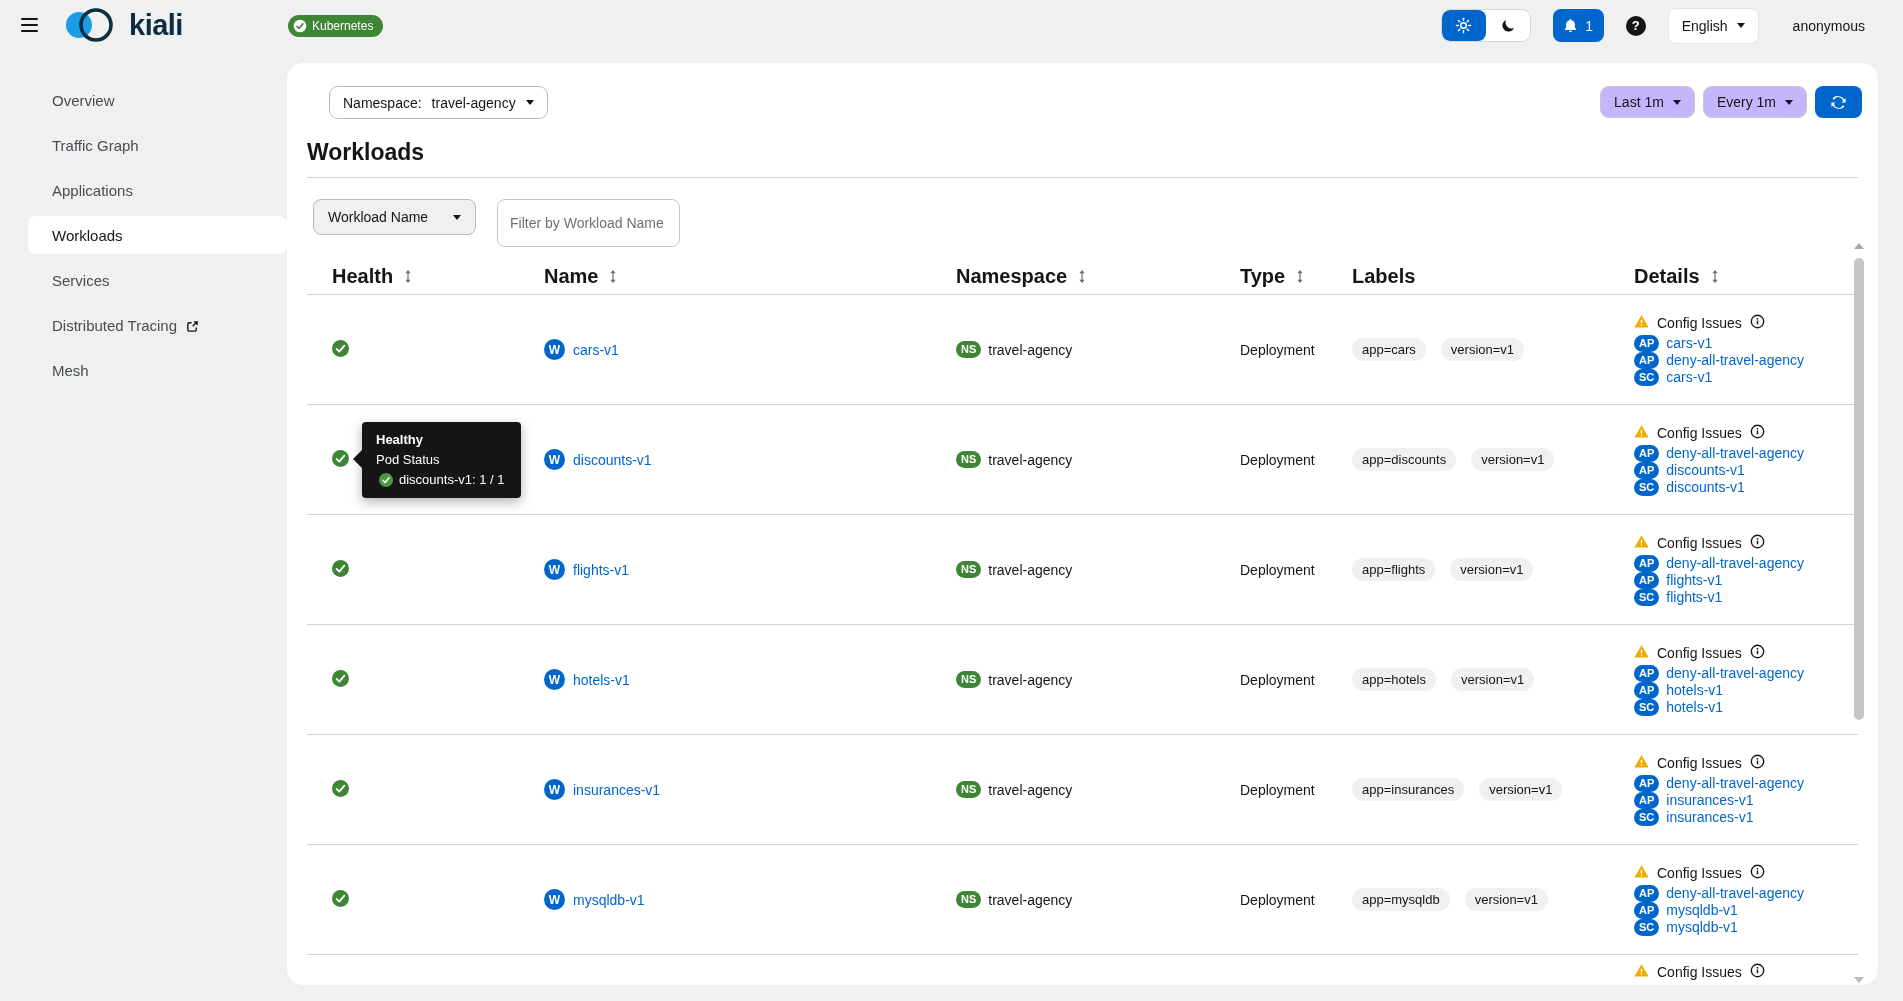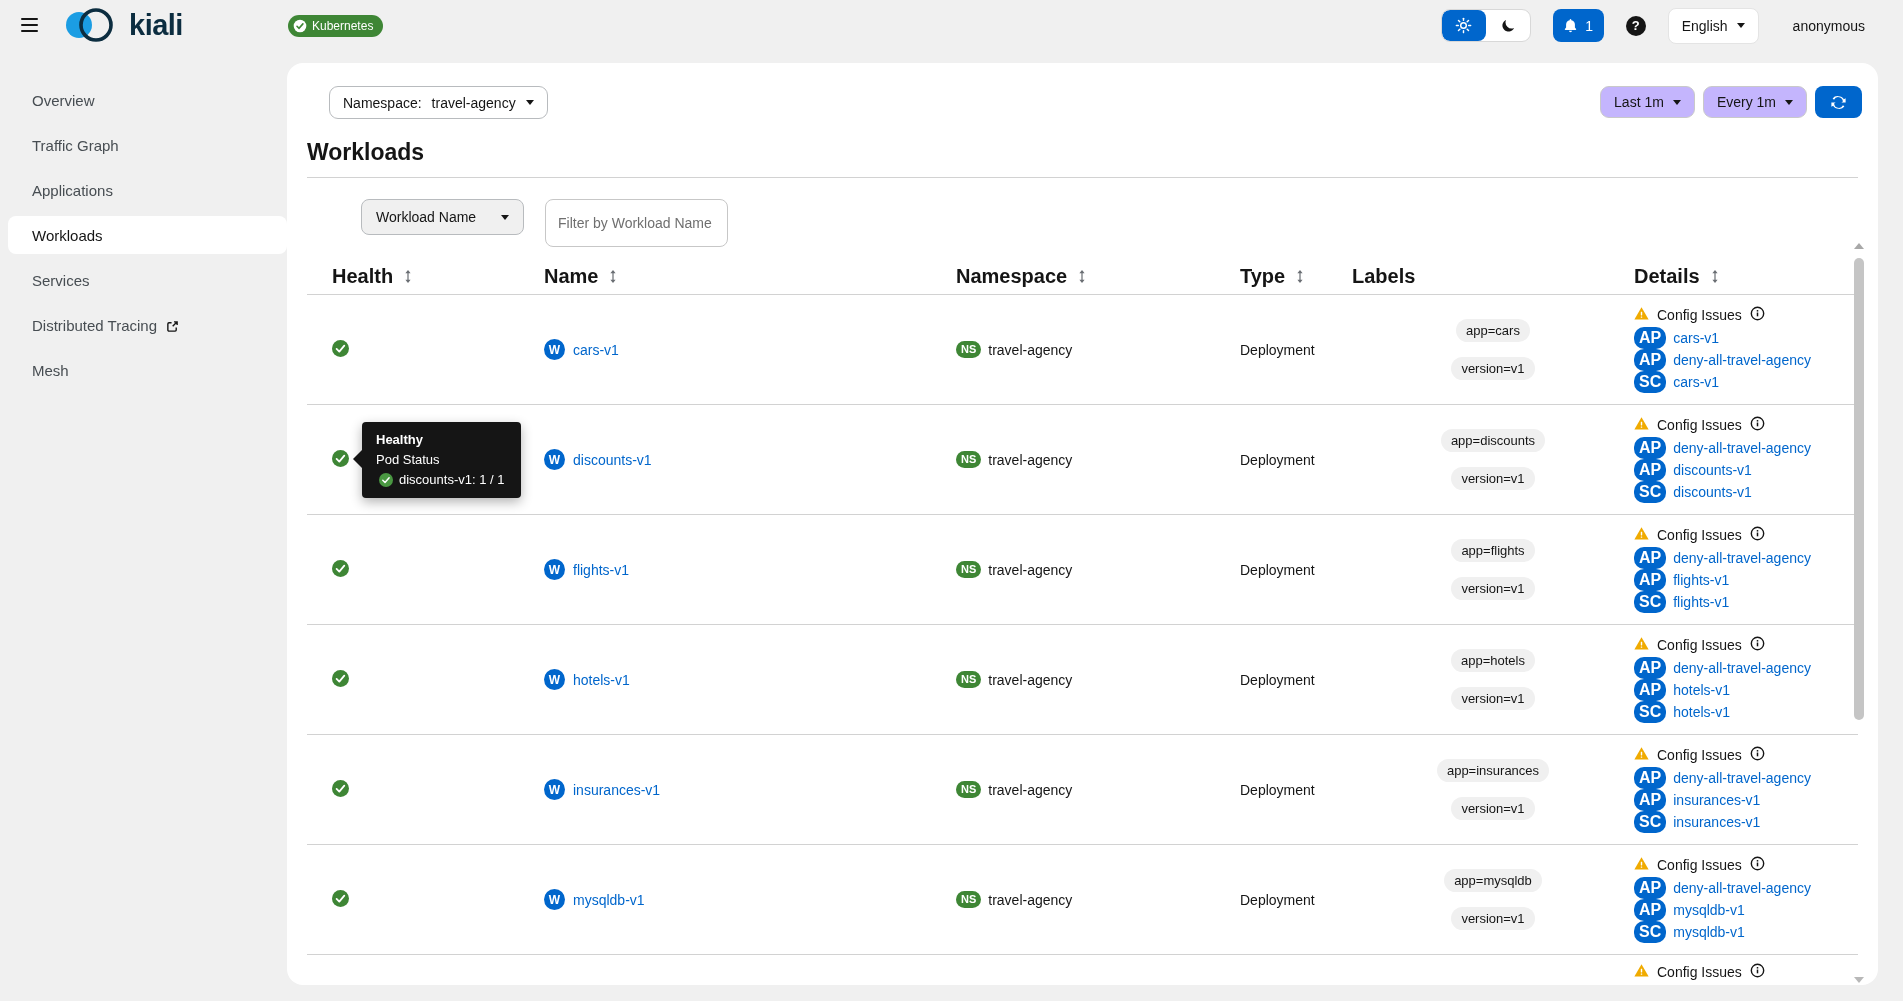--- a/index.html
+++ b/index.html
@@ -32,21 +32,21 @@
     display:flex; align-items:center; justify-content:center; gap:7px; font-size:14px; cursor:pointer; }
   .help-btn { width:20px; height:20px; border-radius:50%; background:#151515; color:#fff;
     font-size:13px; font-weight:bold; display:flex; align-items:center; justify-content:center; cursor:pointer; }
   .lang-select { height:36px; background:#fff; border:1px solid #e4e4e4; border-radius:8px;
     display:flex; align-items:center; gap:9px; padding:0 13px; cursor:pointer; }
   .username { font-size:14px; margin-left:12px; }
   .caret { width:0; height:0; border-left:4.5px solid transparent; border-right:4.5px solid transparent;
     border-top:5.5px solid #151515; display:inline-block; }
 
   
-  .sidebar { position:absolute; top:51px; left:0; width:287px; bottom:0; padding-top:30px; }
+  .sidebar { position:absolute; top:51px; left:0; width:287px; bottom:0; padding-top:30px;padding-left:20px; }
   .nav-item { height:38px; margin:0 0 7px 8px; border-radius:8px; display:flex; align-items:center;
     gap:9px; padding-left:24px; font-size:15px; color:#474d52; cursor:pointer; }
   .nav-item.active { background:#fff; color:#151515; }
   .ext-icon { display:flex; align-items:center; margin-top:2px; }
 
   
   .main-card { position:absolute; left:287px; top:63px; width:1591px; height:922px;
     background:#fff; border-radius:16px; overflow:hidden; }
 
   .ns-select { position:absolute; left:42px; top:23px; height:33px; border:1px solid #b8bbbe;
@@ -55,21 +55,21 @@
   .time-select { height:32px; background:#c4b5fd; border:1px solid #c9c9c9; border-radius:9px;
     display:flex; align-items:center; gap:9px; padding:0 13px; cursor:pointer; }
   .refresh-btn { width:47px; height:32px; background:#0066cc; border:none; border-radius:8px;
     display:flex; align-items:center; justify-content:center; cursor:pointer; }
 
   .page-title { position:absolute; left:20px; top:76px; font-size:23px; font-weight:700; color:#151515; }
   .title-divider { position:absolute; left:20px; top:114px; width:1551px; height:1px; background:#d2d2d2; }
 
   .filter-row { position:absolute; left:26px; top:136px; display:flex; gap:21px; }
   .filter-type { width:163px; height:36px; background:#f0f0f0; border:1px solid #b8bbbe; border-radius:8px;
-    display:flex; align-items:center; justify-content:space-between; padding:0 14px; cursor:pointer;margin-left:48px; }
+    display:flex; align-items:center; justify-content:space-between; padding:0 14px; cursor:pointer; }
   .filter-input { width:183px; height:48px; border:1px solid #c7c7c7; border-radius:8px; padding:0 12px;
     font-size:14px; font-family:"Liberation Sans", sans-serif; color:#151515; background:#fff; }
   .filter-input::placeholder { color:#6f6f6f; }
 
   
   .wl-table { position:absolute; left:20px; top:196px; width:1551px; }
   .thead, .trow { display:grid; grid-template-columns:237px 412px 284px 112px 282px 1fr; }
   .thead { height:36px; align-items:center; border-bottom:1px solid #d2d2d2; }
   .th { display:flex; align-items:center; gap:11px; font-weight:700; font-size:20px; cursor:pointer; }
   .th:first-child, .td:first-child { padding-left:25px; }
@@ -77,25 +77,25 @@
   .trow { height:110px; align-items:center; border-bottom:1px solid #d2d2d2; }
   .trow.partial { border-bottom:none; align-items:start; }
   .td { display:flex; align-items:center; font-size:14px; }
   .td-name { gap:8px; }
   .td-ns { gap:7px; }
   .badge-w { width:21px; height:21px; border-radius:50%; background:#0066cc; color:#fff; font-size:12px;
     font-weight:bold; display:flex; align-items:center; justify-content:center; flex:none; }
   .badge-ns { background:#3e8635; color:#fff; font-size:11px; font-weight:bold; border-radius:9px;
     padding:3px 5px; line-height:1; flex:none; }
   .label-pill { background:#f0f0f0; border-radius:12px; padding:4px 10px; font-size:13px; color:#151515; }
-  .td-labels { gap:15px;flex-direction:column; }
+  .td-labels { gap:15px; }
   .td-details { flex-direction:column; align-items:flex-start; justify-content:flex-end; gap:3px; }
   .config-issues { display:flex; align-items:center; gap:8px; font-size:14px; }
   .detail-line { display:flex; align-items:center; gap:7px; }
-  .badge-pill { background:#0066cc; color:#fff; font-size:16px; font-weight:bold; border-radius:10px;
+  .badge-pill { background:#0066cc; color:#fff; font-size:11px; font-weight:bold; border-radius:10px;
     padding:3px 5px; line-height:1; flex:none; }
   .partial .td-details { padding-top:8px; align-self:start; }
 
   
   .v-scrollbar { position:absolute; right:12px; top:180px; width:14px; height:740px; }
   .scroll-arrow-up, .scroll-arrow-down { position:absolute; left:2px; width:0; height:0;
     border-left:5px solid transparent; border-right:5px solid transparent; }
   .scroll-arrow-up { top:0; border-bottom:6px solid #a8a8a8; }
   .scroll-arrow-down { bottom:0; border-top:6px solid #b8b8b8; }
   .scroll-thumb { position:absolute; left:2px; top:15px; width:10px; height:462px; background:#c5c5c5; border-radius:5px; }

